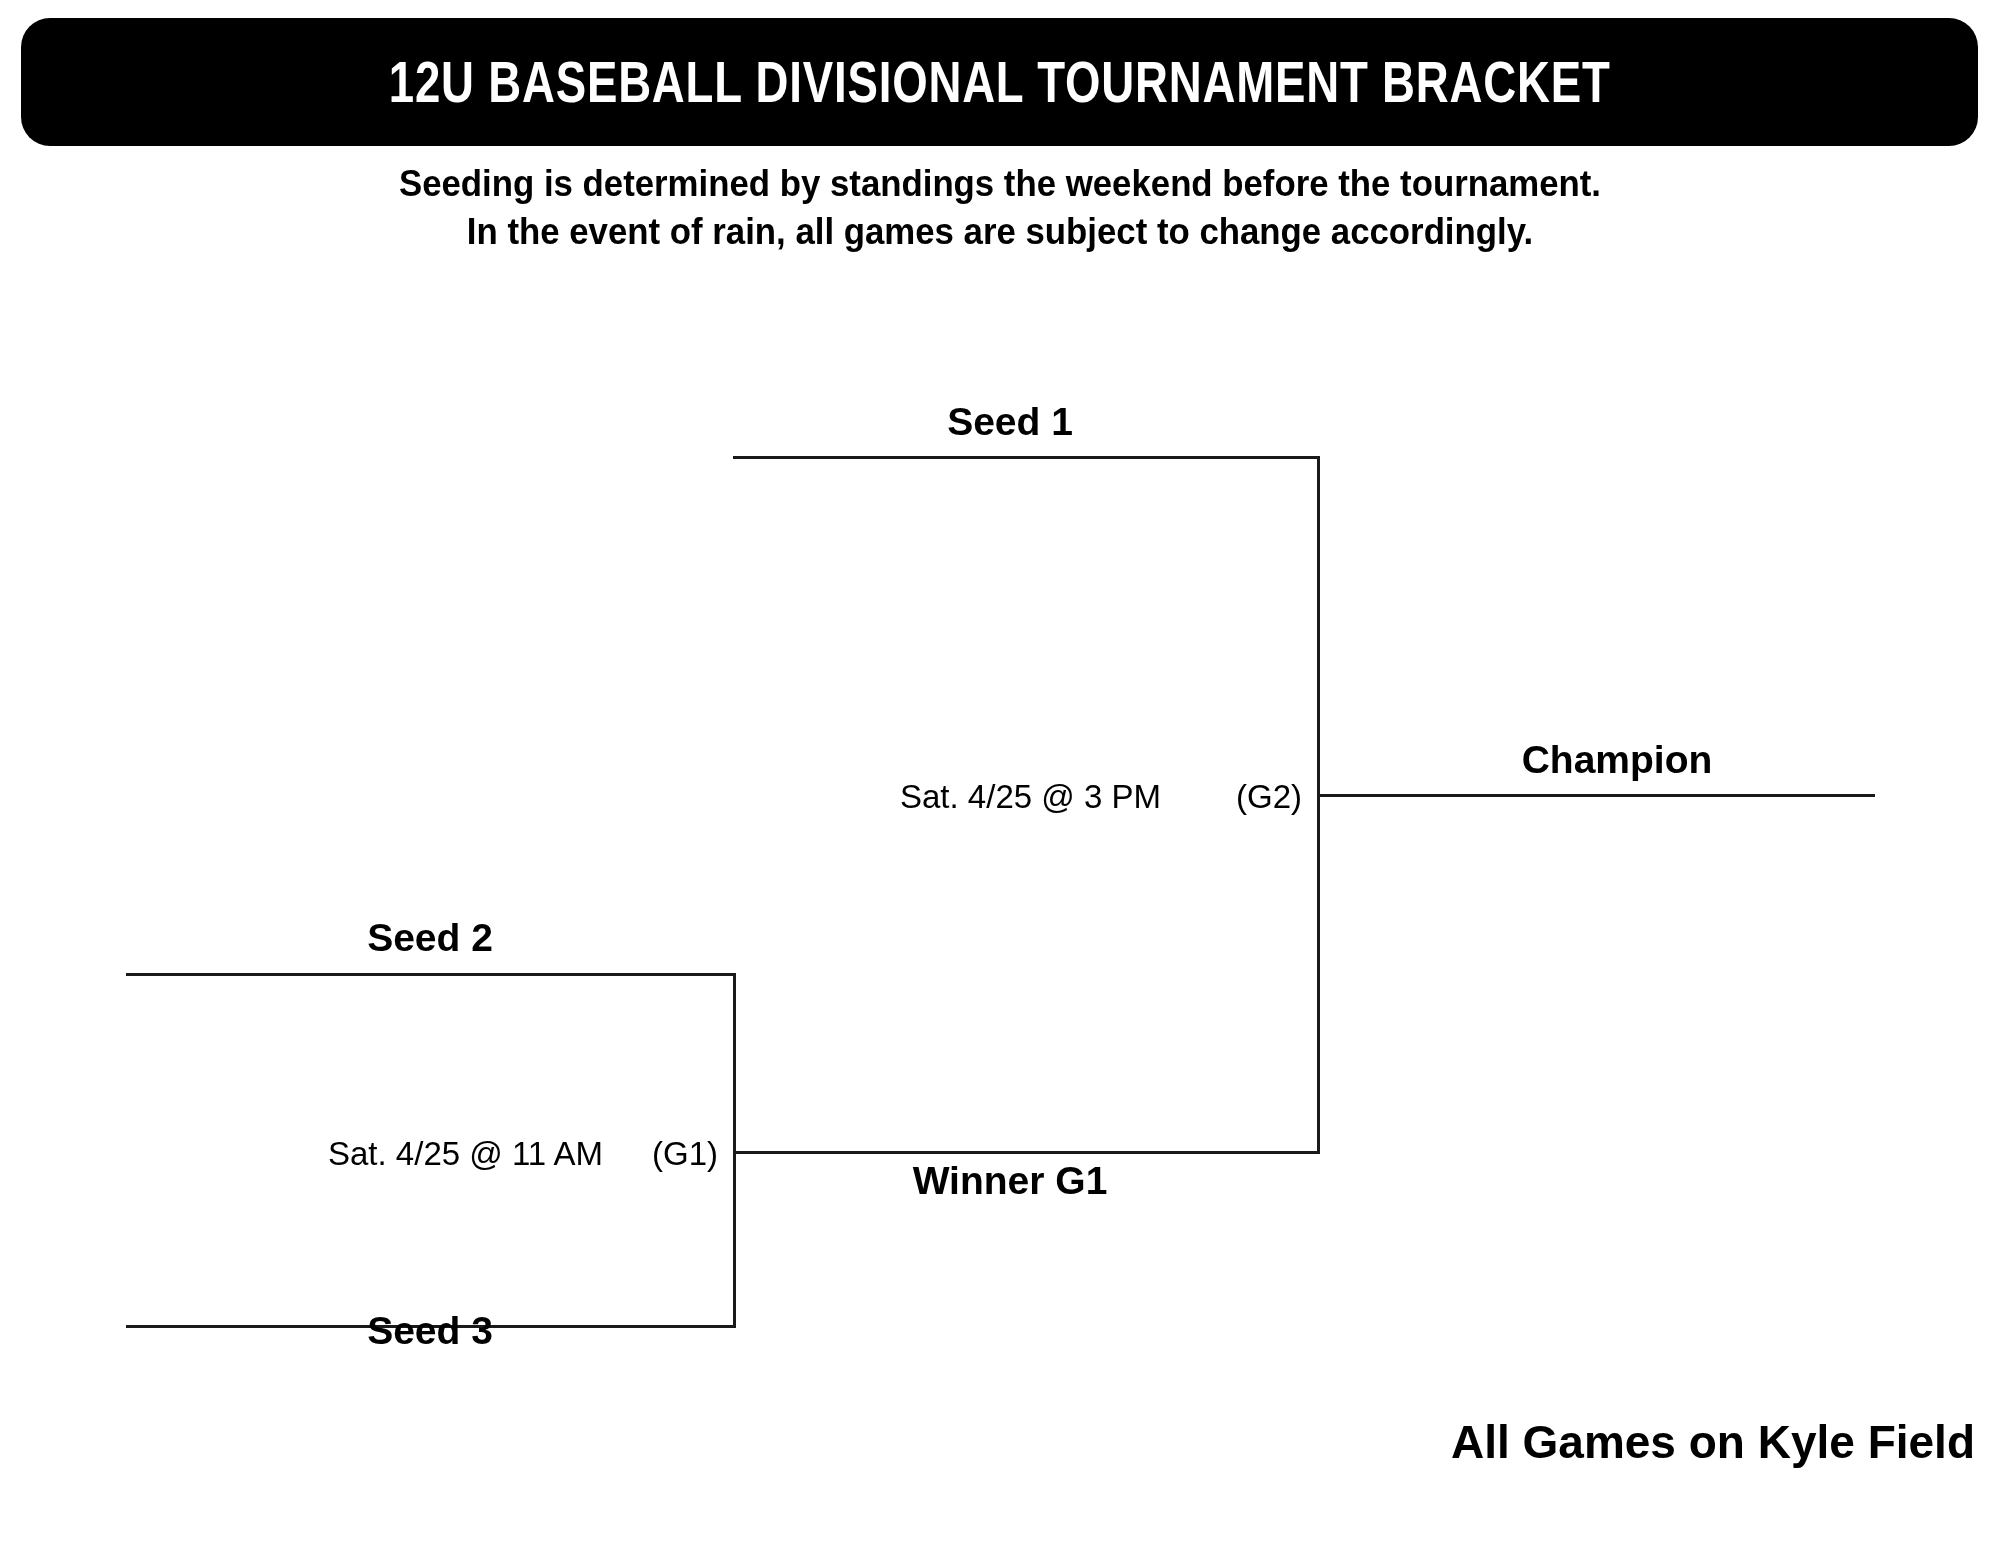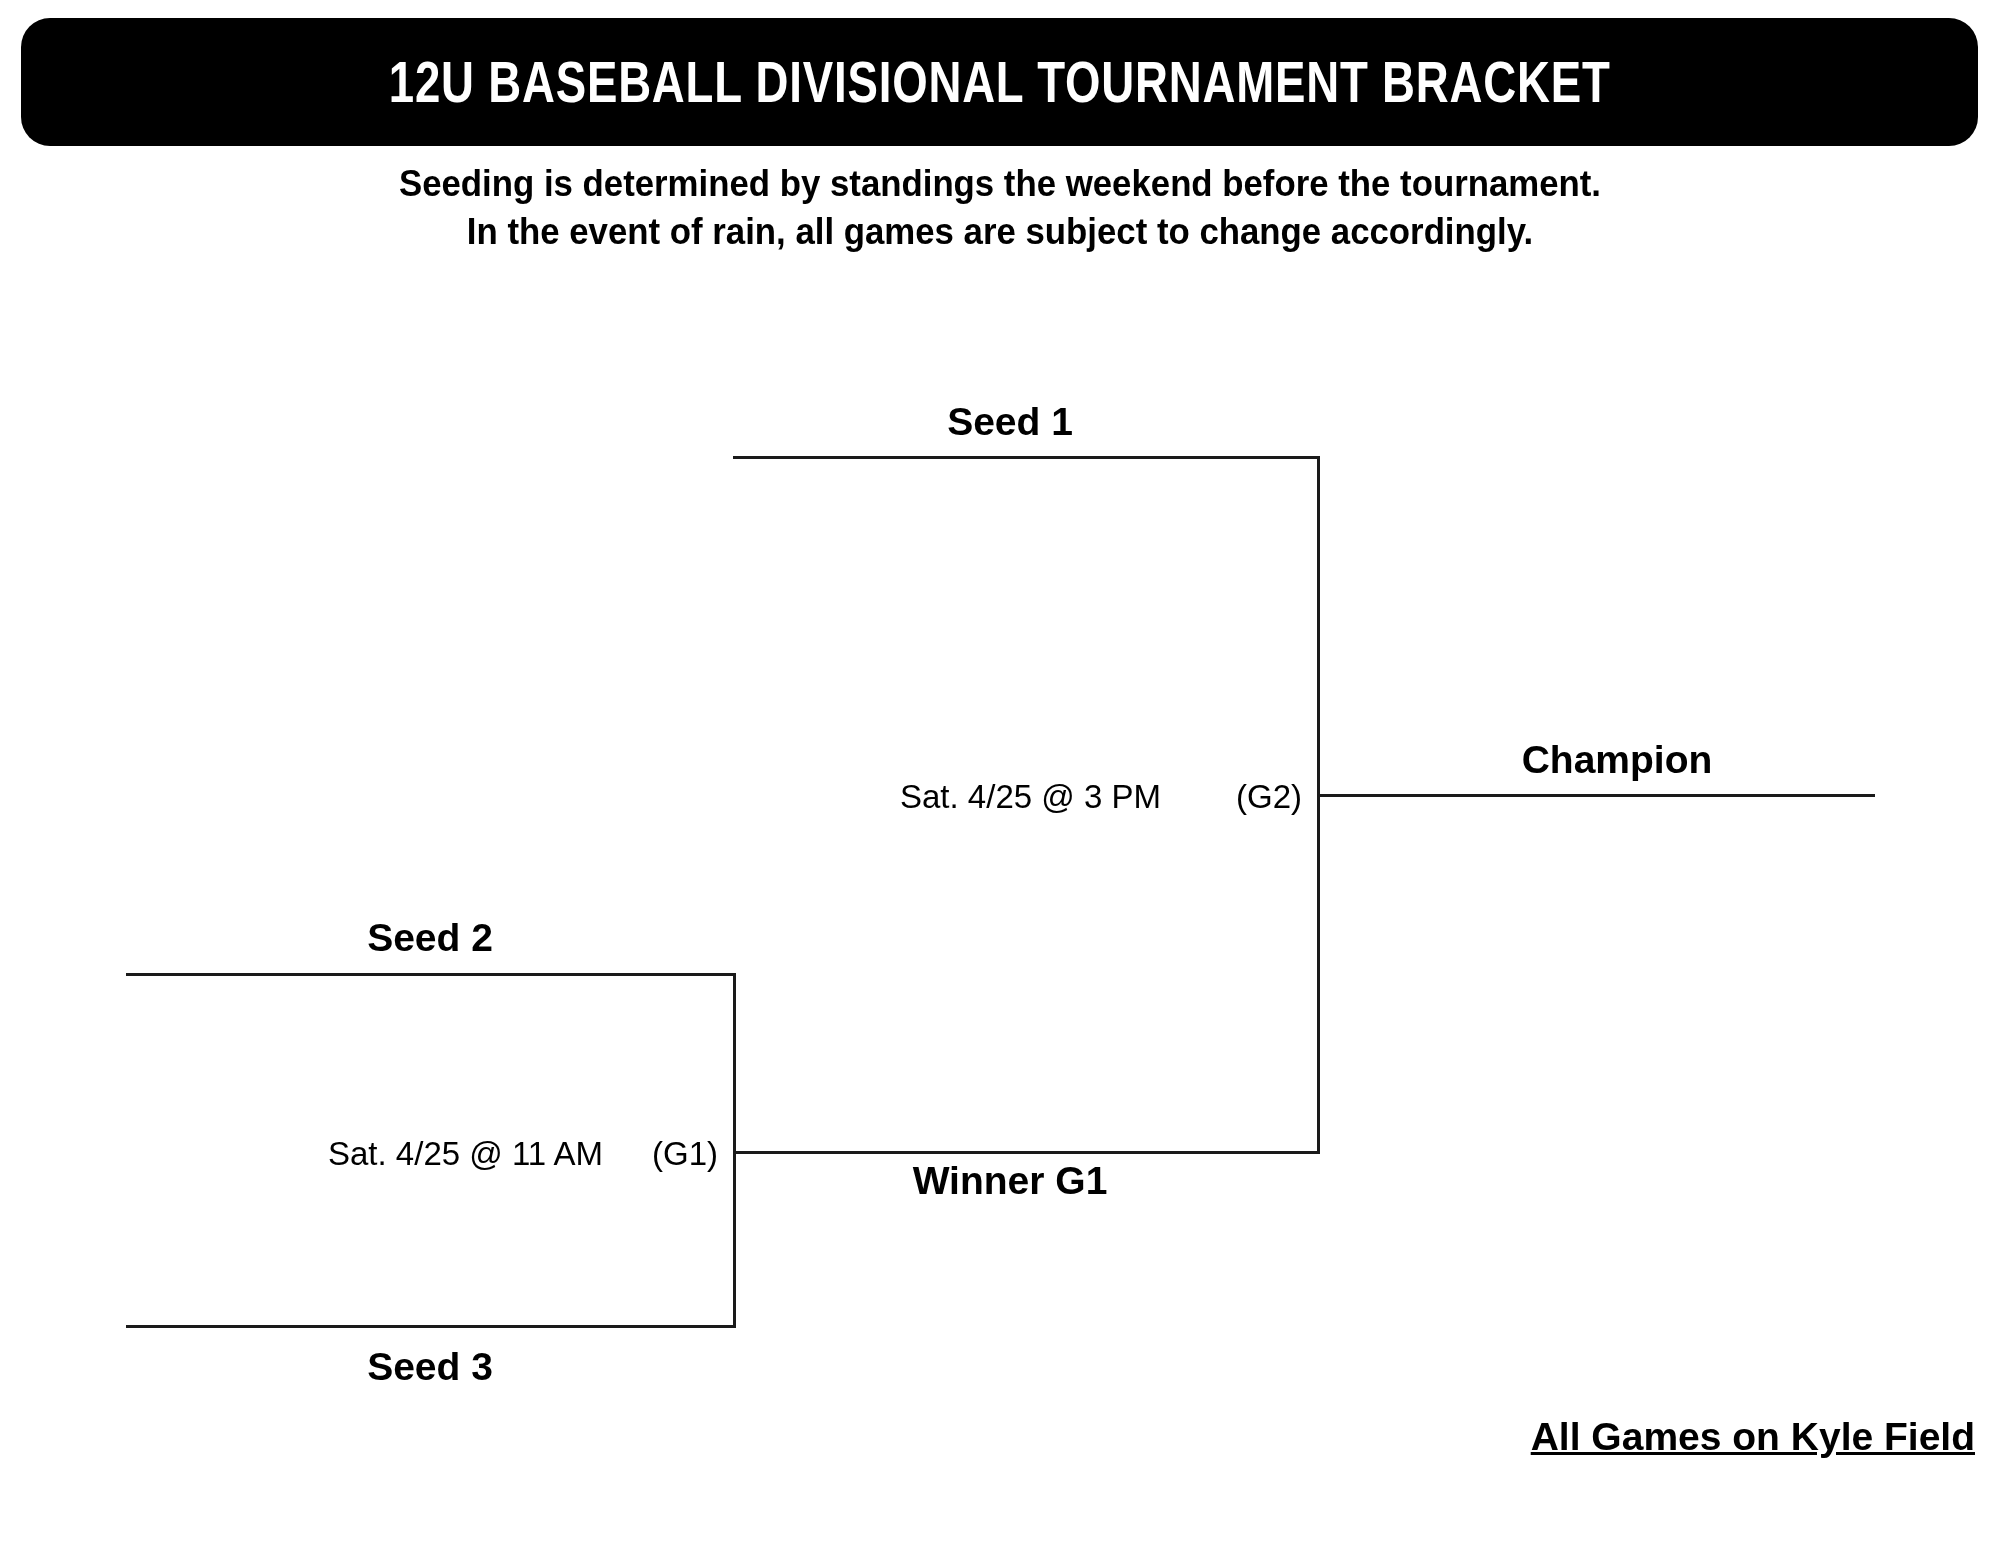--- a/index.html
+++ b/index.html
@@ -83,21 +83,21 @@
     position: absolute;
     font-weight: bold;
     font-size: 39px;
     white-space: nowrap;
     text-align: center;
   }
   #label-seed1    { left: 810px;  top: 400px;  width: 400px; }
   #label-champion { left: 1417px; top: 738px;  width: 400px; }
   #label-seed2    { left: 230px;  top: 916px;  width: 400px; }
   #label-winnerg1 { left: 810px;  top: 1159px; width: 400px; }
-  #label-seed3    { left: 230px;  top: 1309px; width: 400px; margin-top: 36px; }
+  #label-seed3    { left: 230px;  top: 1309px; width: 400px; }
 
   
   .game-info {
     position: absolute;
     font-size: 33px;
     white-space: nowrap;
     display: flex;
     align-items: baseline;
     gap: 30px;
   }
@@ -113,23 +113,22 @@
   #game-g1 .game-code { width: 128px; text-align: right; }
 
   
   #footer-note {
     position: absolute;
     left: 1000px;
     top: 1415px;
     width: 975px;
     text-align: right;
     font-weight: bold;
-    font-size: 39px;
+    font-size: 46px;
     white-space: nowrap;
-    text-decoration: underline;
   }
 </style>
 </head>
 <body>
 
 <div id="page">
 
   <div id="header-banner">
     <div id="header-title">12U Baseball Divisional Tournament Bracket</div>
   </div>

